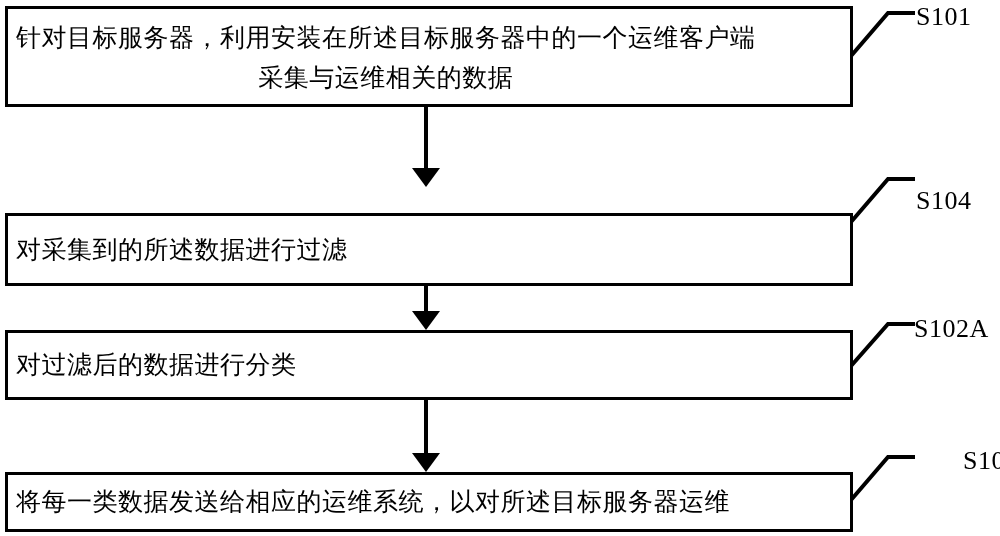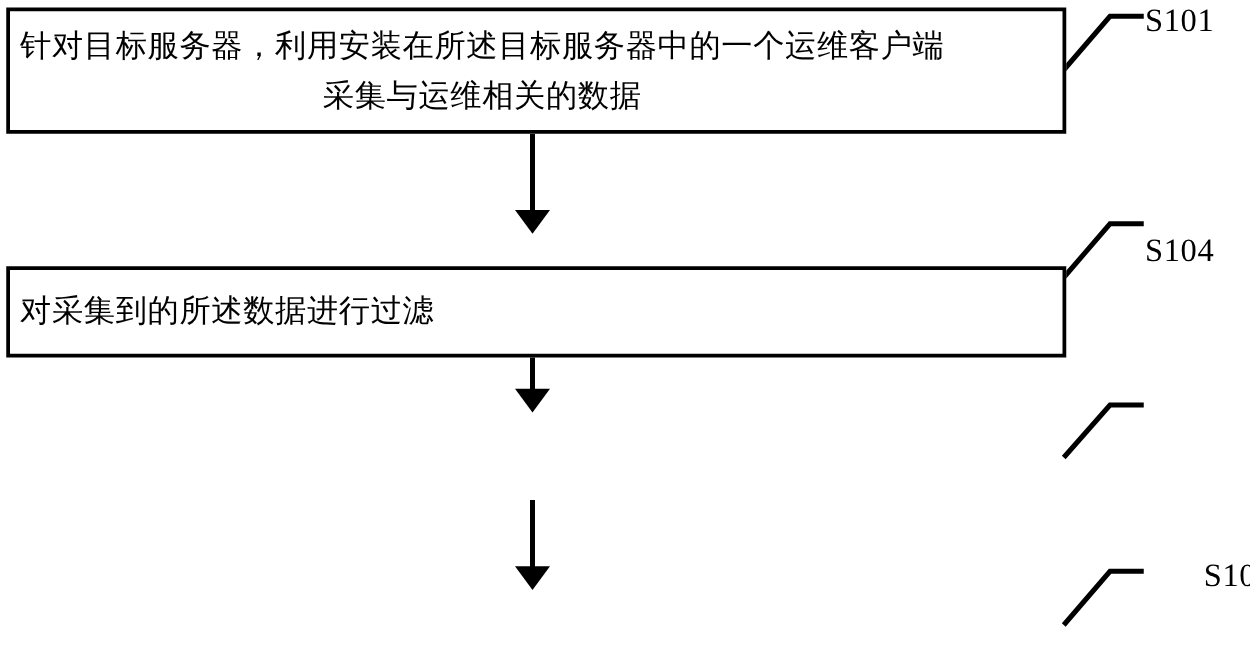--- a/index.html
+++ b/index.html
@@ -110,19 +110,26 @@
 
   <div class="node node-1">
     <div class="node-text">针对目标服务器，利用安装在所述目标服务器中的一个运维客户端
 采集与运维相关的数据</div>
   </div>
 
   <div class="node node-2">
     <div class="node-text">对采集到的所述数据进行过滤</div>
   </div>
 
+  <div class="node node-3">
+    <div class="node-text">对过滤后的数据进行分类</div>
+  </div>
 
+  <div class="node node-4">
+    <div class="node-text">将每一类数据发送给相应的运维系统，以对所述目标服务器运维</div>
+  </div>
 
   <div class="step-label label-s101">S101</div>
   <div class="step-label label-s104">S104</div>
+  <div class="step-label label-s102a">S102A</div>
   <div class="step-label label-s103">S103</div>
 
 </div>
 
 </body></html>

